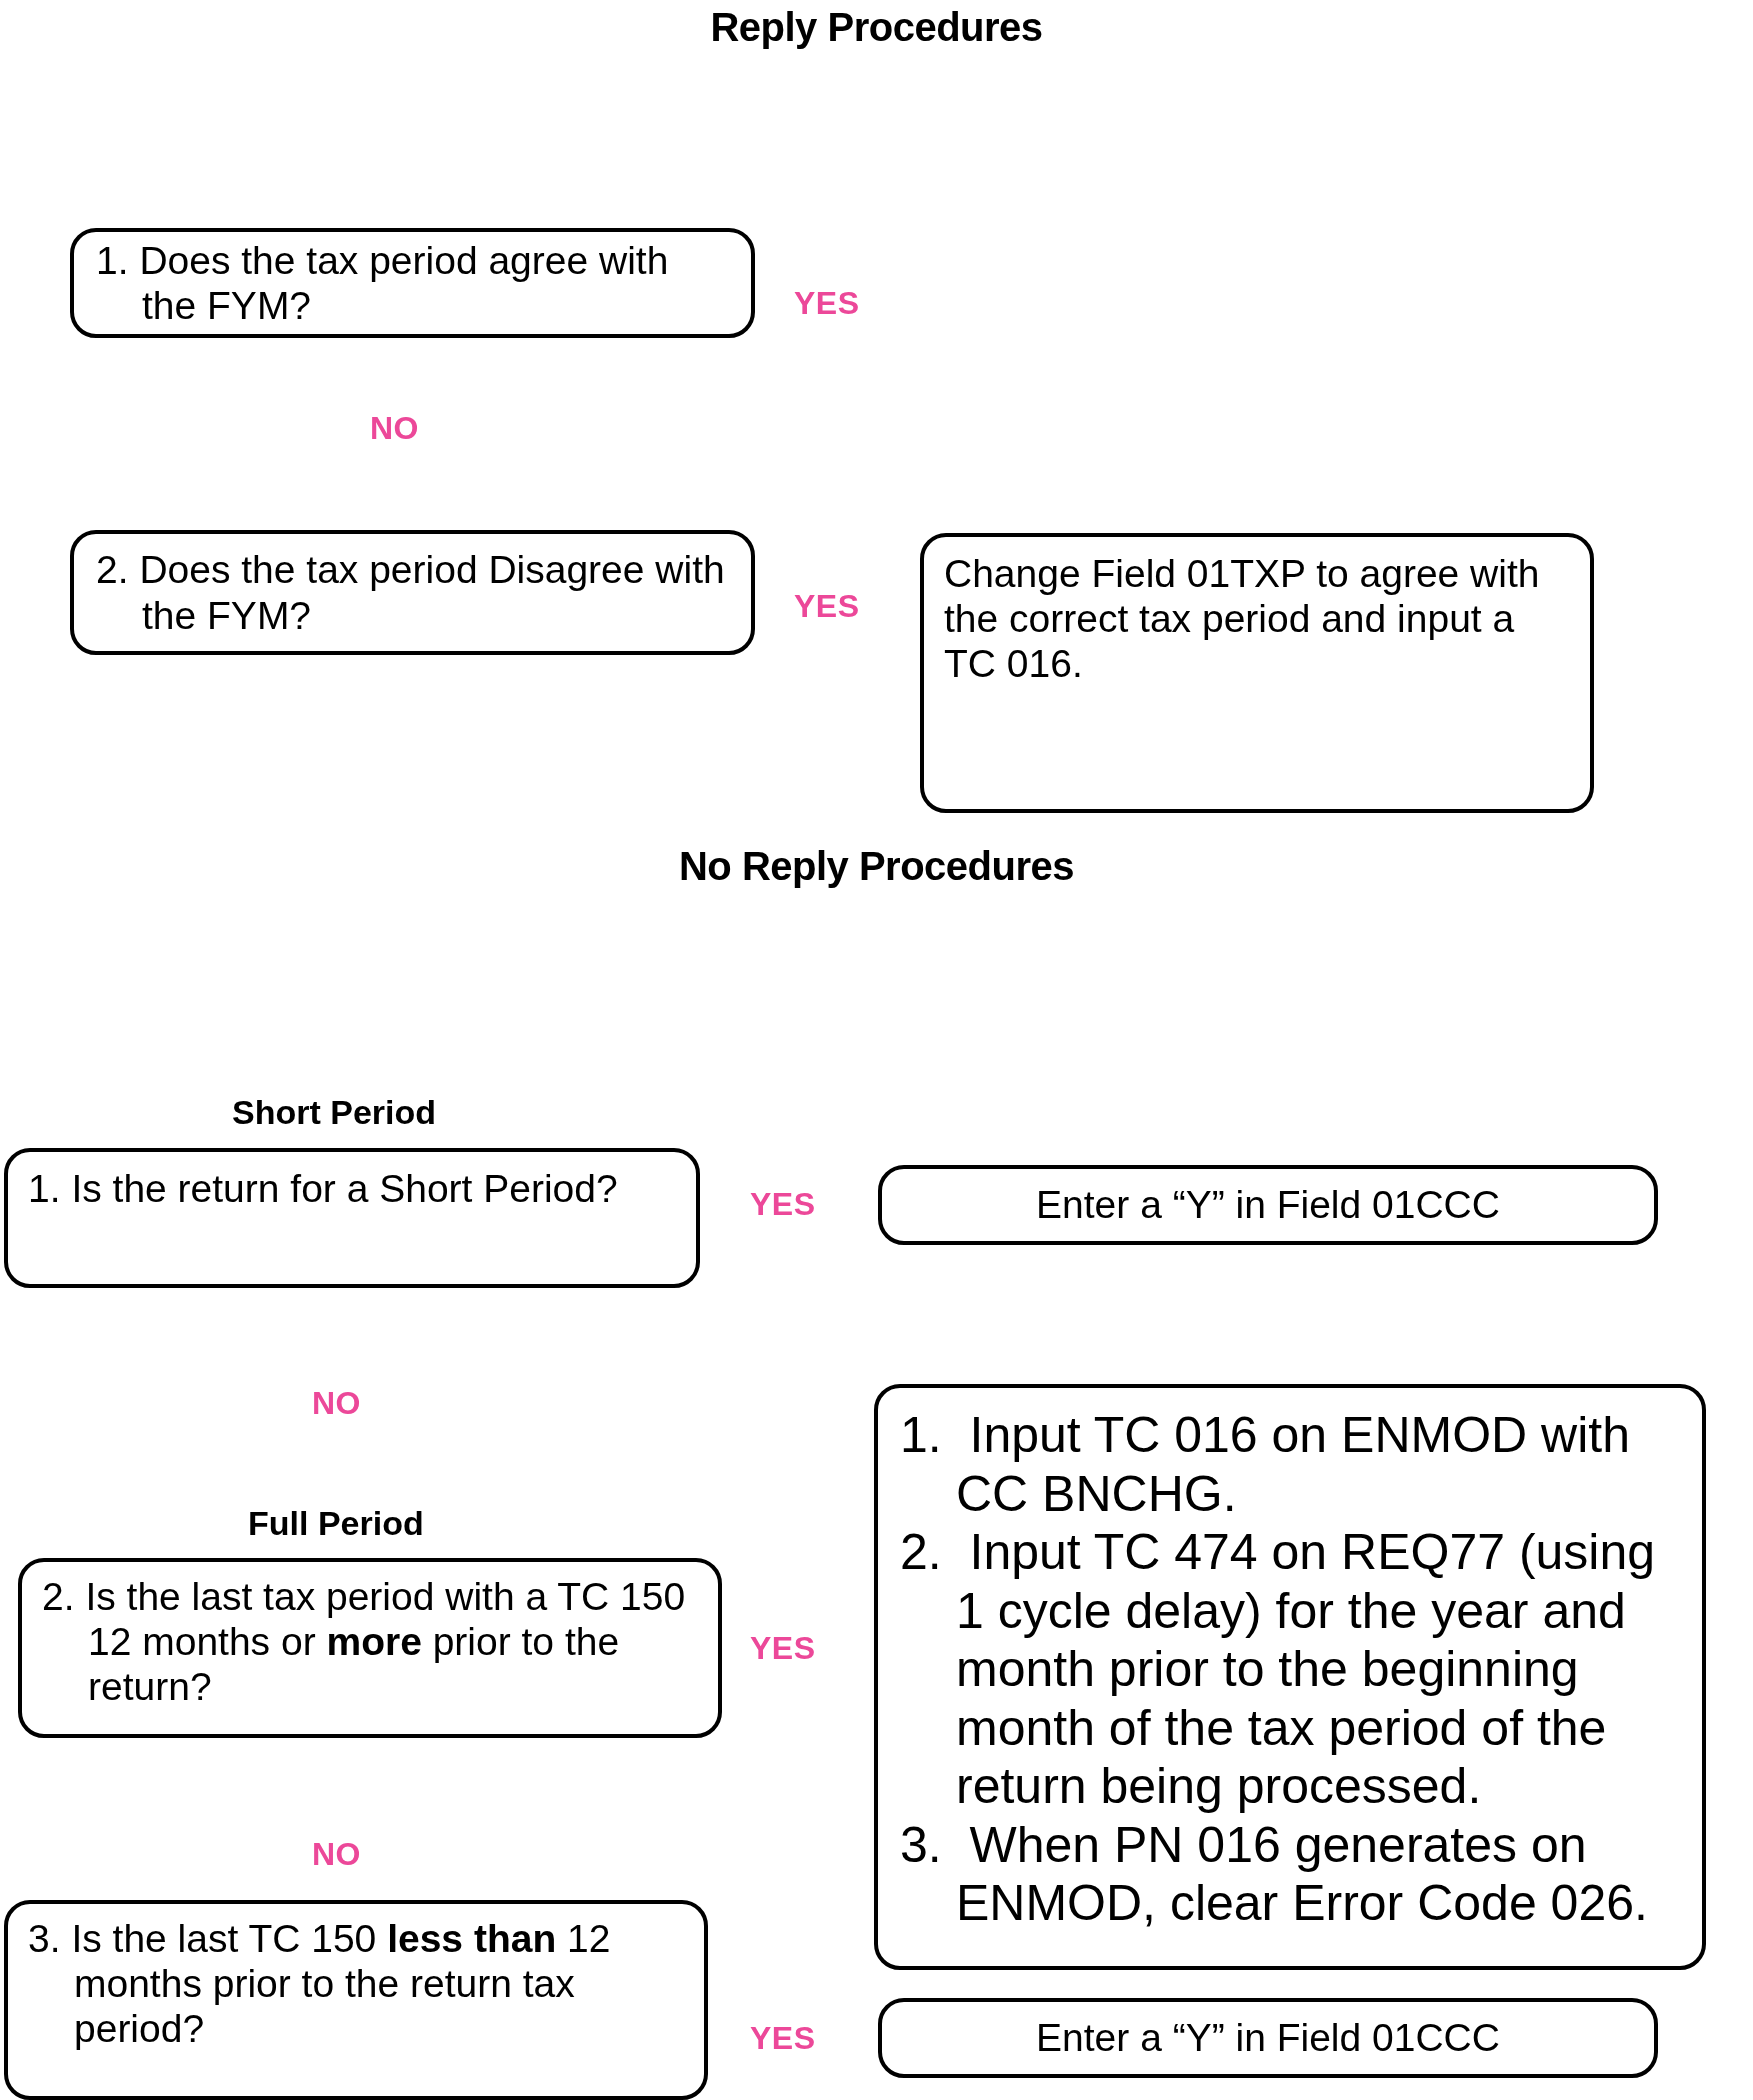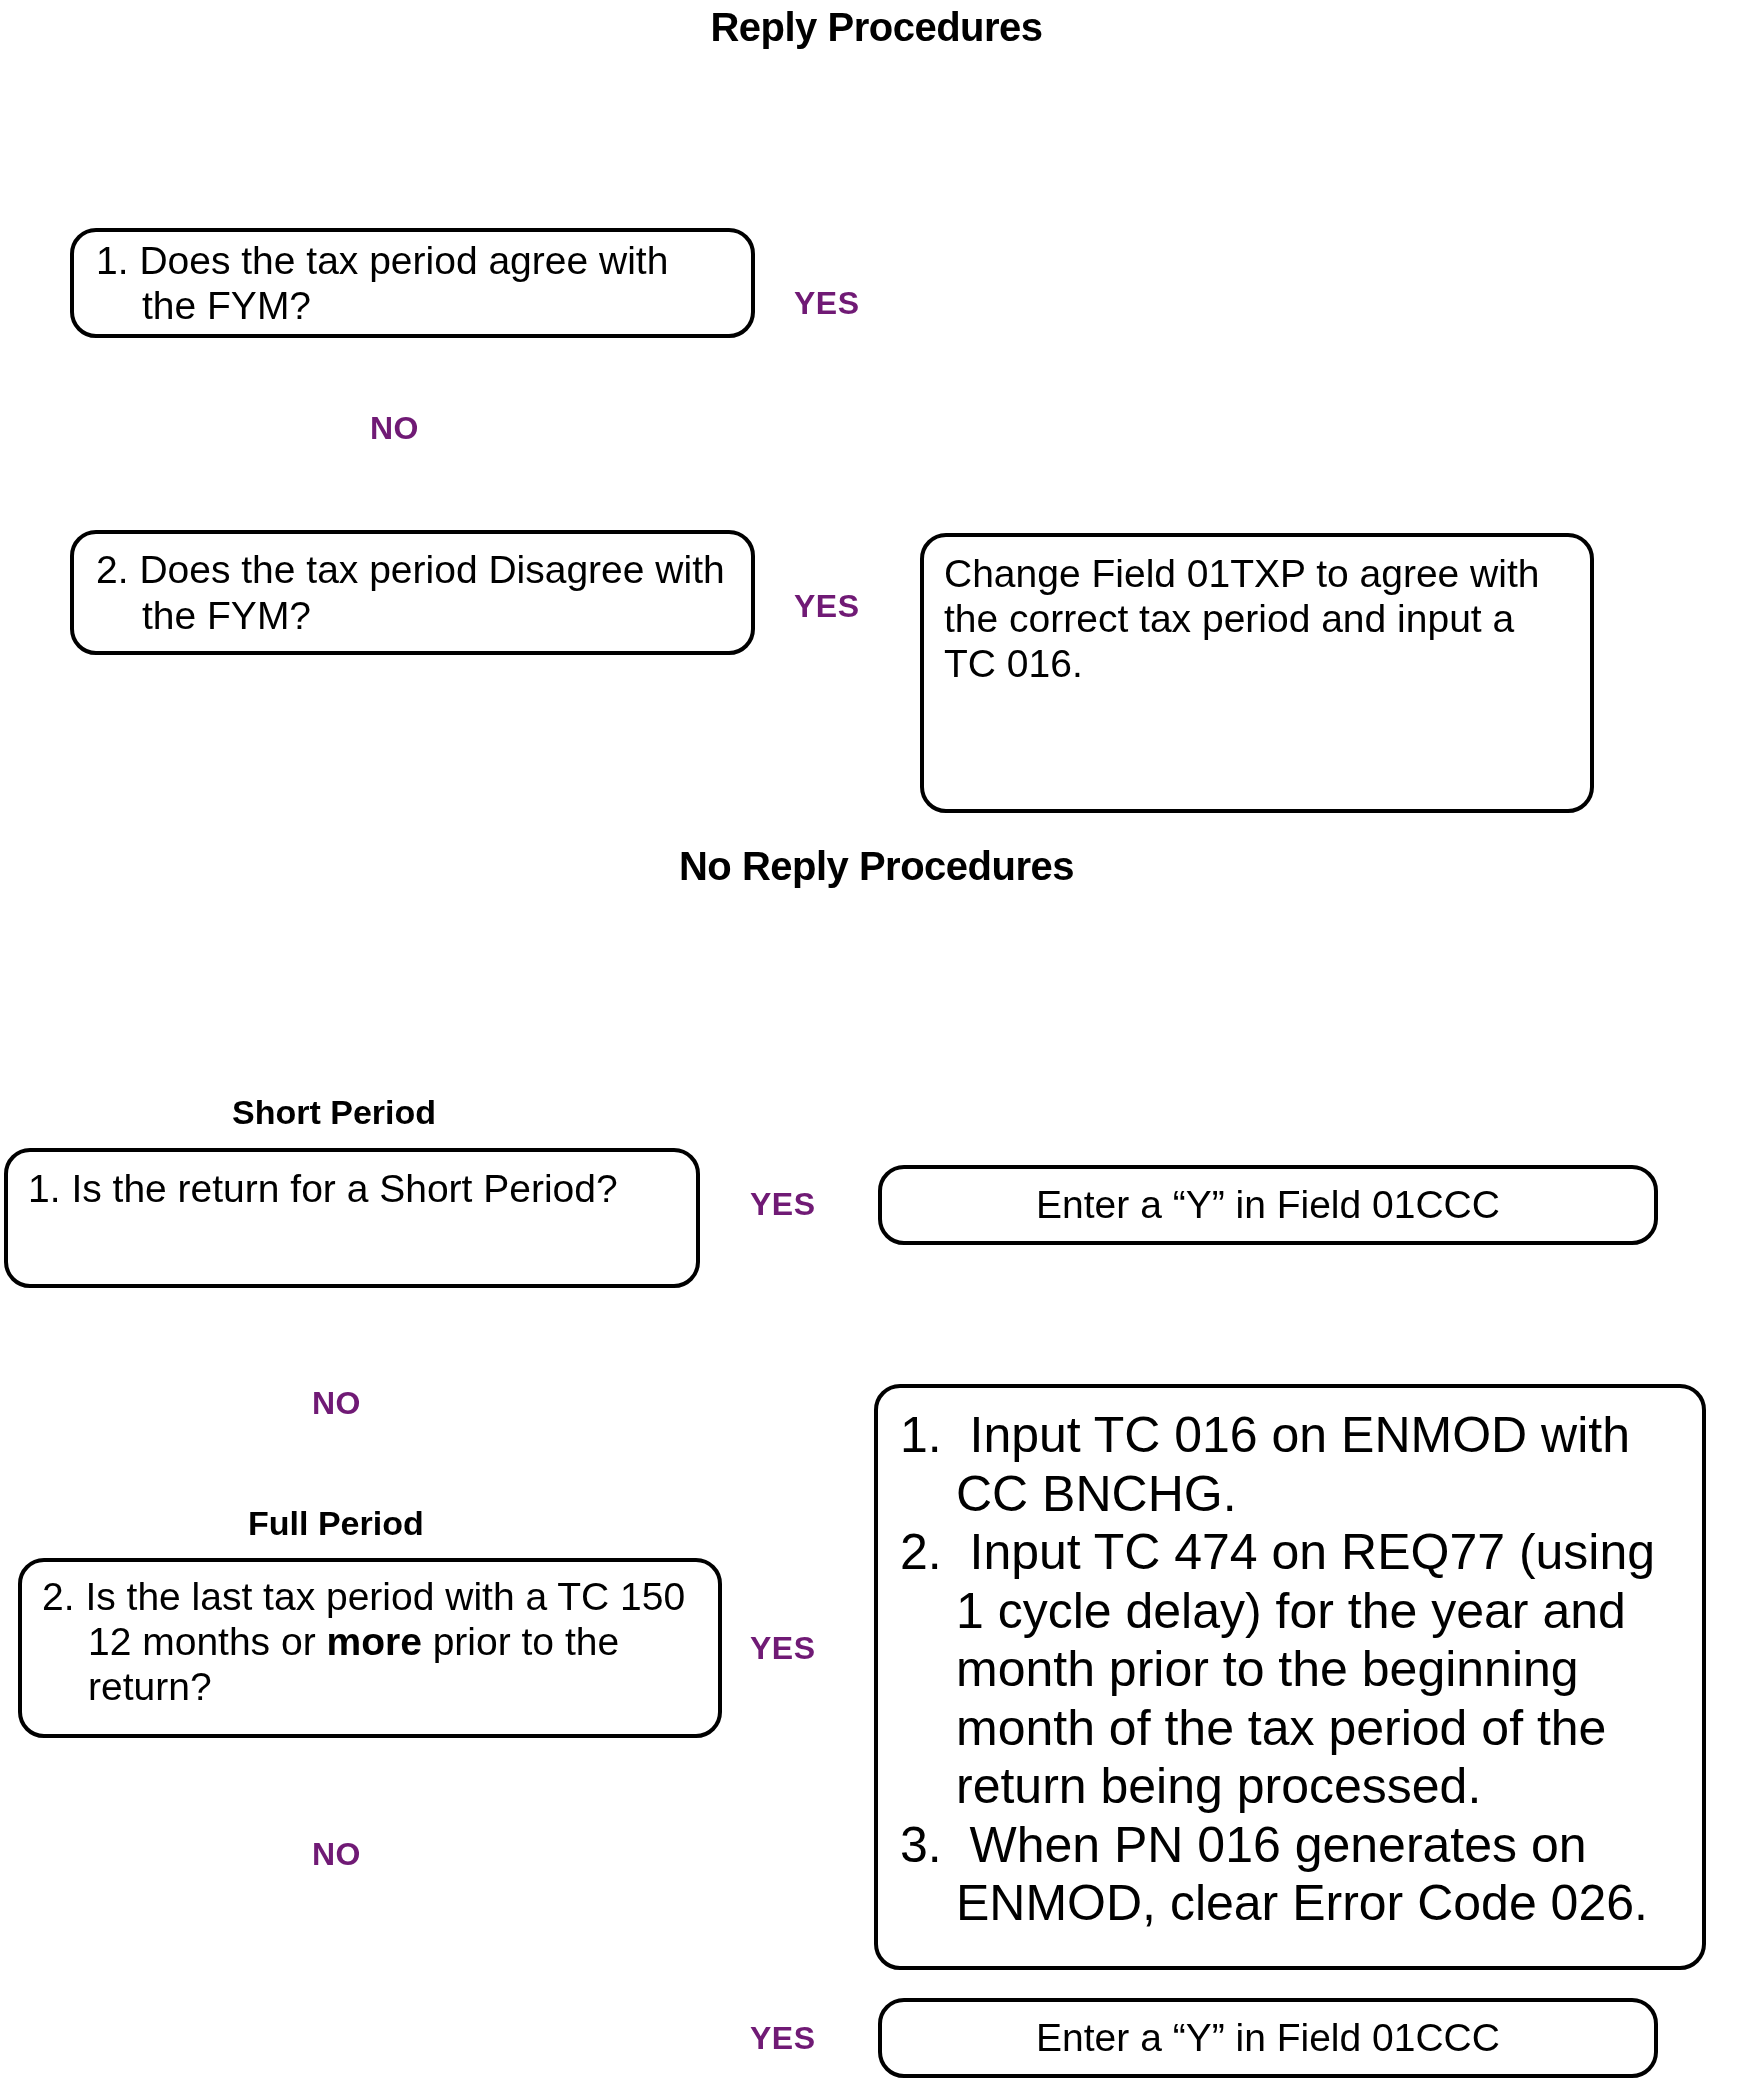--- a/index.html
+++ b/index.html
@@ -55,21 +55,21 @@
     text-indent: -46px;
   }
 
   
   .branch-label {
     position: absolute;
     font-weight: bold;
     font-size: 32px;
     letter-spacing: 0.5px;
     white-space: nowrap;
-    color: #701a75;
+    color: #ec4899;
   }
 
   
   .caption {
     position: absolute;
     font-weight: bold;
     font-size: 34px;
     white-space: nowrap;
     color: #000;
   }
@@ -150,20 +150,25 @@
   <div class="box" style="left:874px; top:1384px; width:832px; height:586px; padding:18px 22px;">
     <ol class="steps">
       <li><span>1.</span>&nbsp; <span>Input TC 016 on ENMOD with CC BNCHG.</span></li>
       <li><span>2.</span>&nbsp; <span>Input TC 474 on REQ77 (using 1 cycle delay) for the year and month prior to the beginning month of the tax period of the return being processed.</span></li>
       <li><span>3.</span>&nbsp; <span>When PN 016 generates on ENMOD, clear Error Code 026.</span></li>
     </ol>
   </div>
 
   <div class="branch-label" style="left:312px; top:1836px;">NO</div>
 
+  <div class="box" style="left:4px; top:1900px; width:704px; height:200px; padding:12px 20px;">
+    <div class="box-text">
+      <span class="indent-hang"><span>3.</span> <span>Is the last TC 150 </span><b>less than</b><span> 12 months prior to the return tax period?</span></span>
+    </div>
+  </div>
 
   <div class="branch-label" style="left:750px; top:2020px;">YES</div>
 
   <div class="box center-v" style="left:878px; top:1998px; width:780px; height:80px; padding:0 20px;">
     <div class="box-text centered">Enter a “Y” in Field 01CCC</div>
   </div>
 
 </div>
 
 </body></html>

